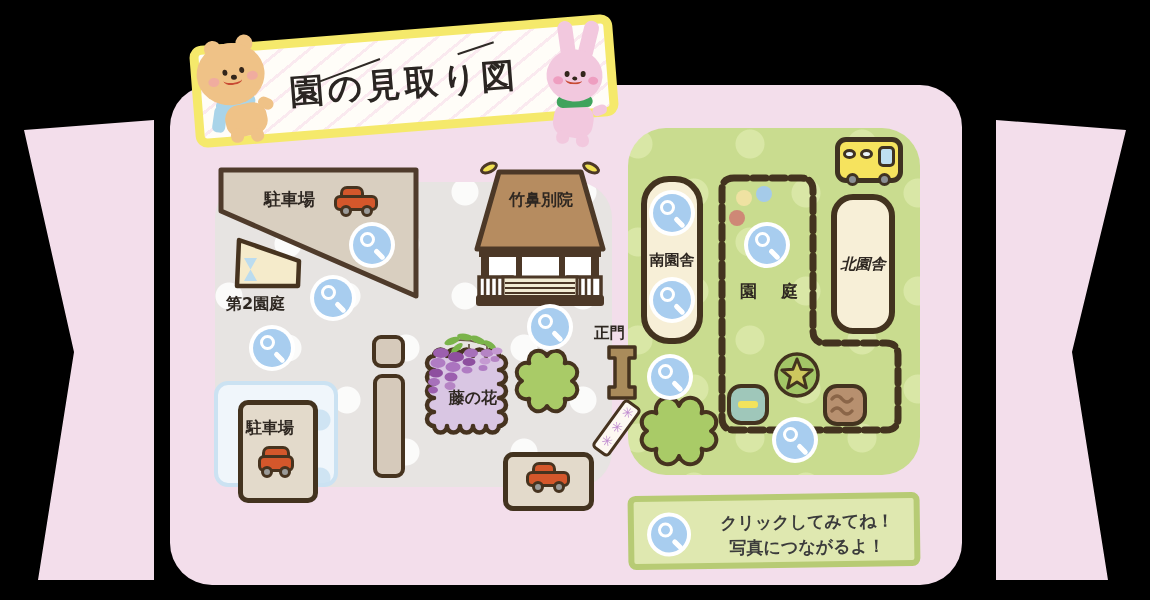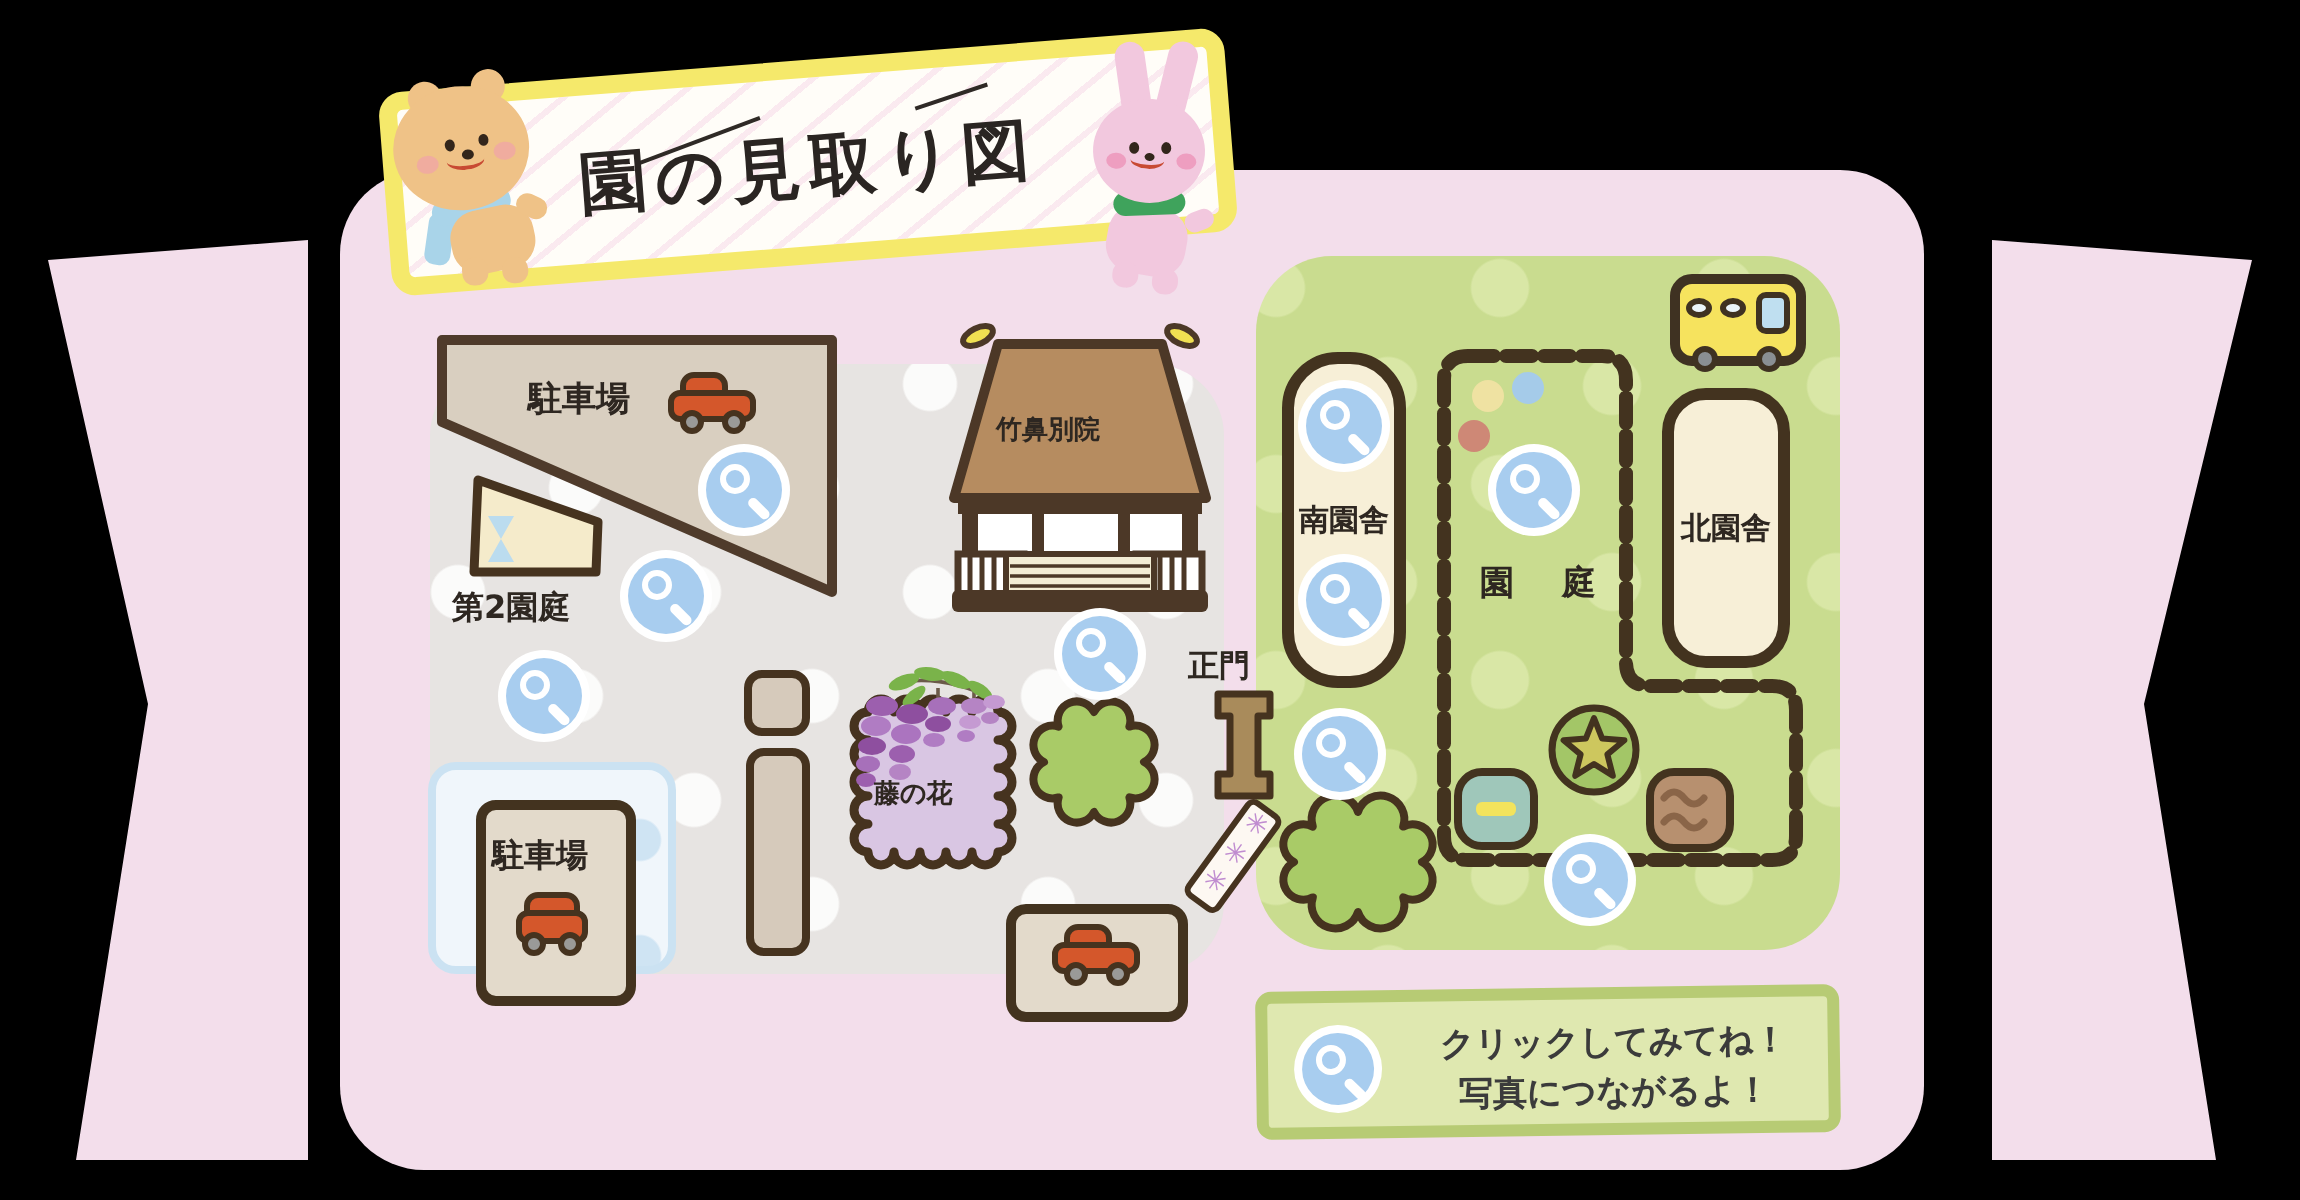--- a/index.html
+++ b/index.html
@@ -244,22 +244,22 @@
       <div class="eye1"></div>
       <div class="eye2"></div>
       <div class="nose"></div>
     <div class="smile"></div>
       <div class="ch1"></div>
       <div class="ch2"></div>
   </div>
 
   <div class="lbl" style="left:264px;top:188px;font-size:17px;">駐車場</div>
   <div class="lbl" style="left:226px;top:294px;font-size:16px;">第2園庭</div>
-  <div class="lbl" style="left:498px;top:206px;width:86px;font-size:13px;">竹鼻別院</div>
-  <div class="lbl" style="left:437px;top:388px;width:60px;text-align:left;font-size:13px;">藤の花</div>
+  <div class="lbl" style="left:498px;top:190px;width:86px;text-align:center;font-size:16px;">竹鼻別院</div>
+  <div class="lbl" style="left:437px;top:388px;width:60px;text-align:right;font-size:16px;">藤の花</div>
   <div class="lbl" style="left:594px;top:323px;font-size:15.5px;">正門</div>
 
   <div class="tanblock" style="left:372px;top:335px;width:33px;height:33px;"></div>
   <div class="tanblock" style="left:373px;top:374px;width:32px;height:104px;"></div>
 
   <div class="lot" style="left:238px;top:400px;width:80px;height:103px;"></div>
   <div class="lbl" style="left:246px;top:418px;font-size:16px;">駐車場</div>
   <div class="car front" style="left:258px;top:446px;width:40px;height:34px;">
     <div class="cab"></div>
       <div class="body"></div>
@@ -279,21 +279,21 @@
     <div class="cab"></div>
       <div class="body"></div>
       <div class="w1"></div>
       <div class="w2"></div>
   </div>
 
   <div class="bldg" style="left:641px;top:176px;width:62px;height:168px;border-radius:28px;">
     <span class="lbl" style="font-size:15px;">南園舎</span>
   </div>
   <div class="bldg" style="left:831px;top:194px;width:64px;height:140px;border-radius:22px;">
-    <span class="lbl" style="font-size:15px;">北園舎</span>
+    <span class="lbl" style="font-size:15px;font-style:italic;">北園舎</span>
   </div>
   <div class="lbl" style="left:740px;top:280px;font-size:17px;letter-spacing:9px;">園 庭</div>
 
   <div class="bus">
     <div class="win-s1"></div>
       <div class="win-s2"></div>
       <div class="win-b"></div>
       <div class="bw1"></div>
       <div class="bw2"></div>
   </div>

